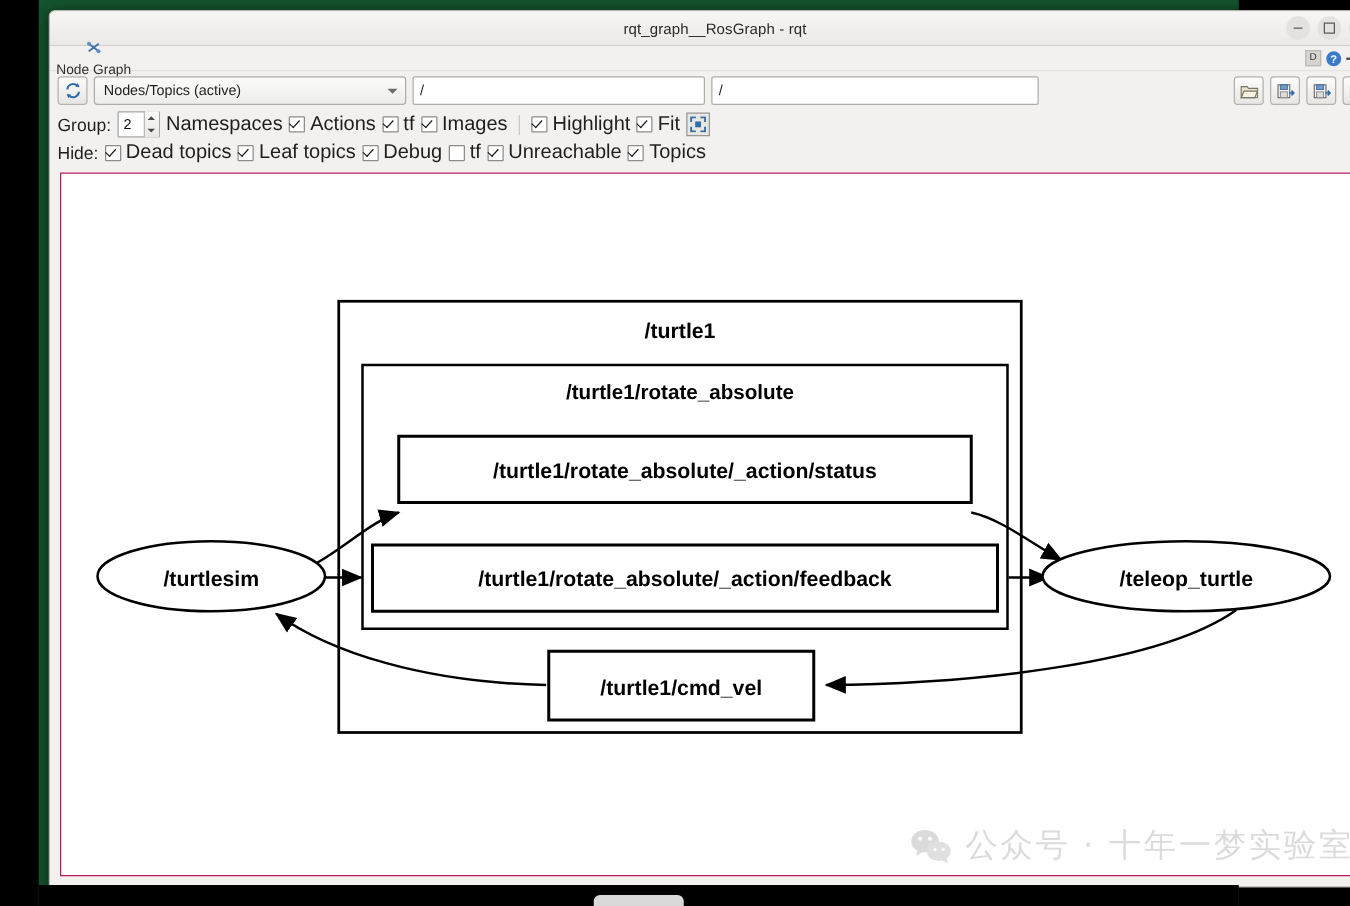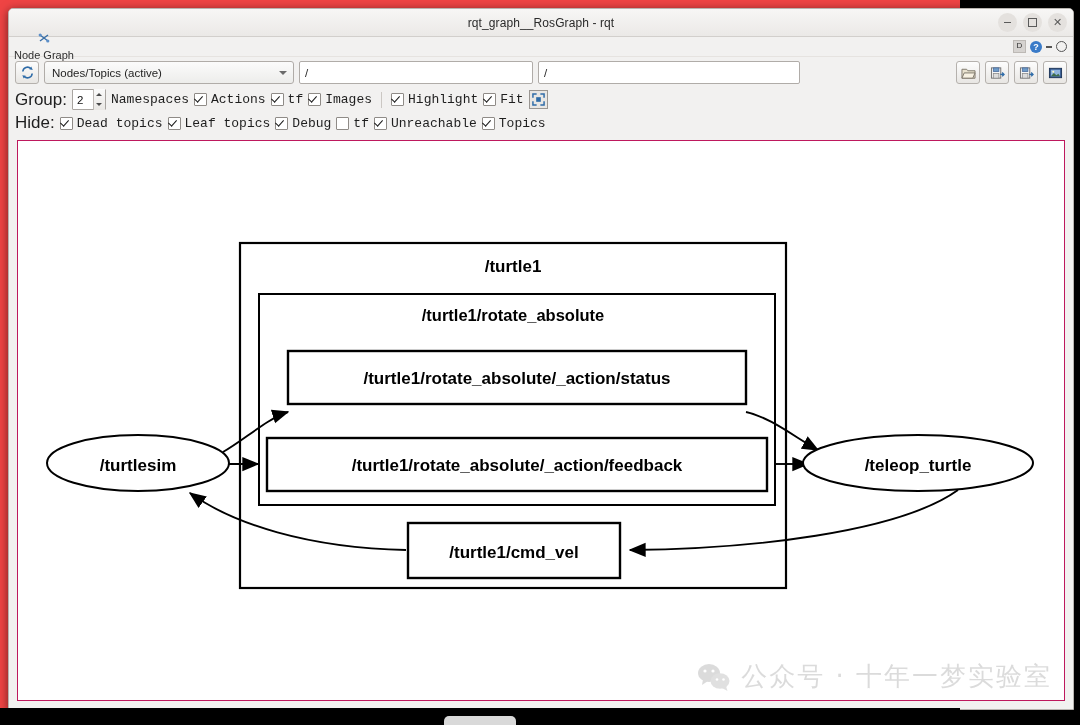--- a/index.html
+++ b/index.html
@@ -5,21 +5,22 @@
   html, body {
     margin: 0; padding: 0;
     background: #000;
     width: 1080px; height: 725px;
     overflow: hidden;
     font-family: "Liberation Sans", sans-serif;
   }
   #app {
     position: relative;
     width: 960px; height: 725px;
-    background: #ef4444;
+    background: #14532d;
+    margin-left: 31px;
   }
 
   
   .window {
     position: absolute;
     left: 8px; top: 8px;
     width: 1064px; height: 700px;
     background: #f2f1f0;
     border: 1px solid #b8b4b0;
     border-radius: 5px 5px 0 0;
@@ -179,26 +180,25 @@
     align-items: center;
     padding: 0 5px;
     font-family: "Liberation Sans", sans-serif;
   }
   .le-1 { width: 222px; }
   .le-2 { width: 250px; }
   .tb-spacer { flex: 1 1 auto; }
   .tb-right { display:flex; gap:5px; align-items:center; }
 
   
-  .lbl { font-size: 17px; color: #1e1e1e; white-space: nowrap; }
+  .lbl { font-size: 14px; color: #1e1e1e; white-space: nowrap; }
   .cbx {
     display: inline-flex; align-items: center; gap: 4px;
-    font-size: 13px; color:#1e1e1e; white-space: nowrap;
+    font-size: 16px; color:#1e1e1e; white-space: nowrap;
     cursor: pointer;
-    font-family: Liberation Mono, monospace;
   }
   .box {
     width: 11px; height: 11px;
     border: 1px solid #8f8b87;
     background: #fff;
     border-radius: 1px;
     position: relative;
     flex: 0 0 auto;
   }
   .box.on::after {

